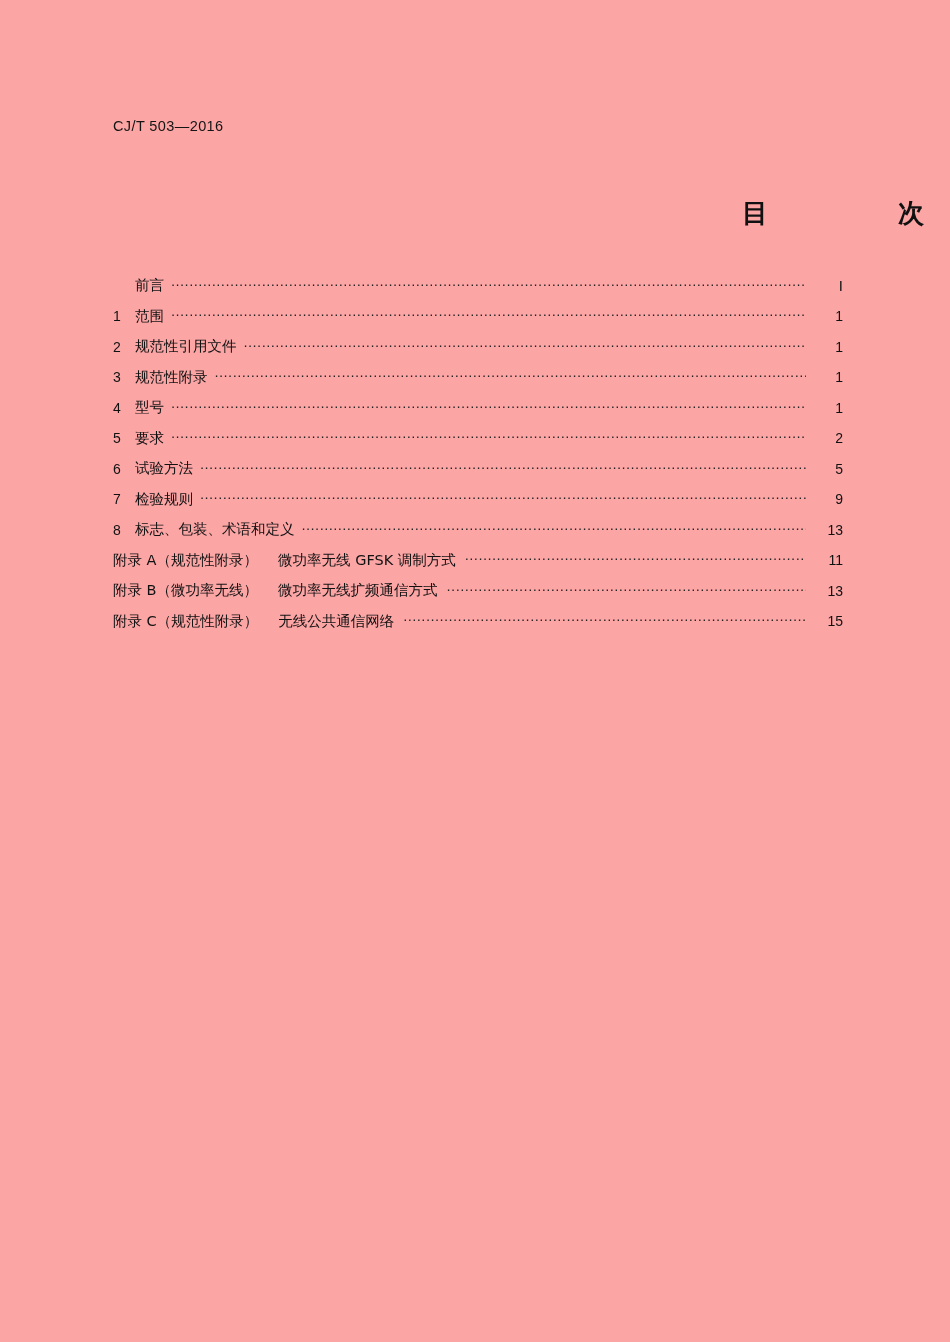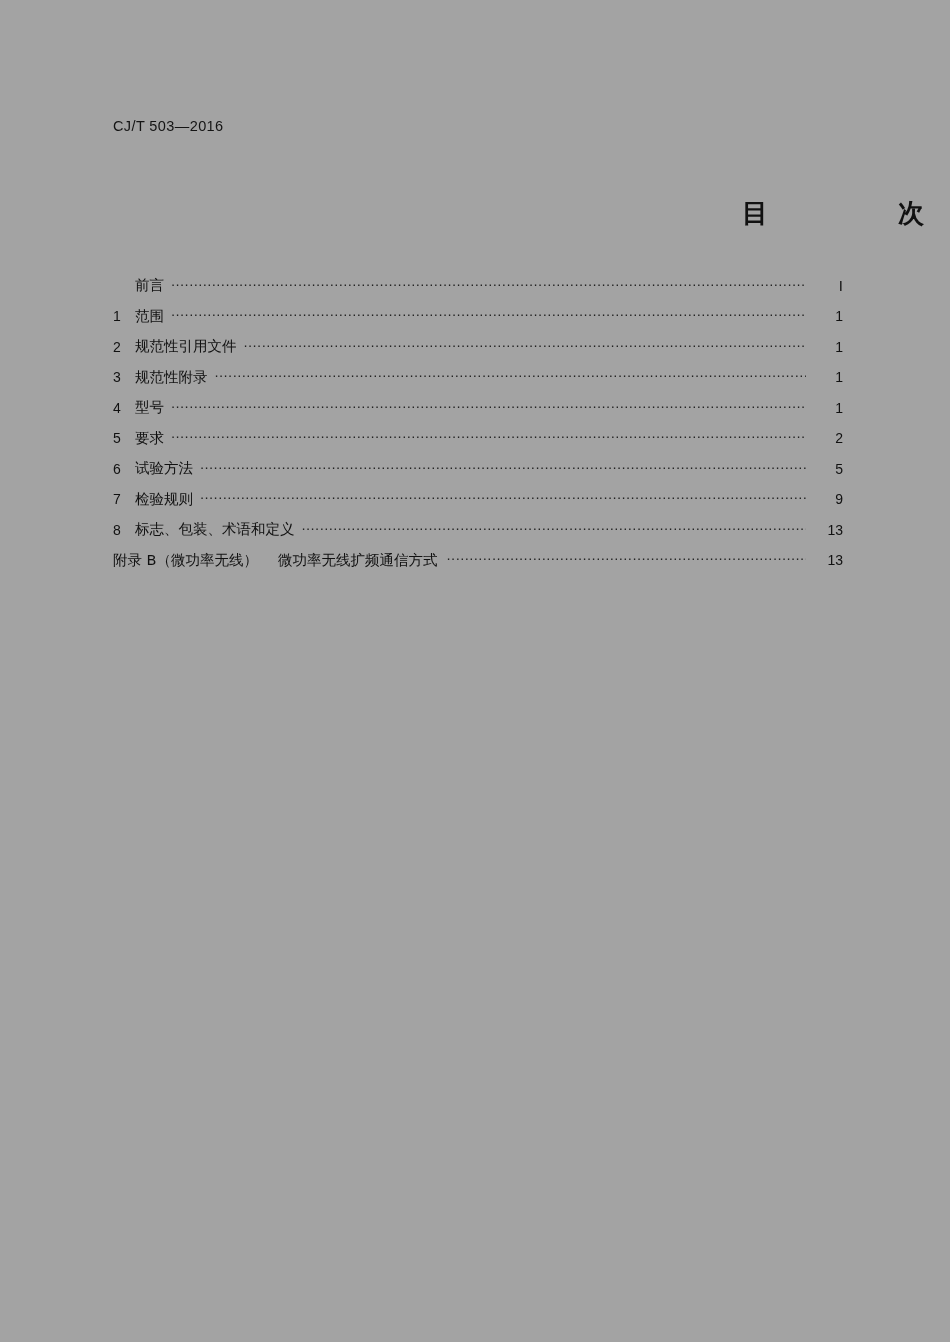--- a/index.html
+++ b/index.html
@@ -4,21 +4,21 @@
 <style>
   html, body {
     margin: 0;
     padding: 0;
     background: #ffffff;
   }
   .page {
     position: relative;
     width: 950px;
     height: 1342px;
-    background: #a3a3a3;
+    background: #fca5a5;
     font-family: "Liberation Serif", "DejaVu Serif", serif;
     color: #111111;
     overflow: hidden;
     text-decoration: underline;
   }
   .doc-number {
     position: absolute;
     left: 113px;
     top: 118px;
     font-family: "Liberation Sans", "DejaVu Sans", sans-serif;
@@ -168,23 +168,35 @@
       <span class="pageno">9</span>
     </div>
 
     <div class="toc-row">
       <span class="num">8</span>
       <span class="label">标志、包装、术语和定义</span>
       <span class="leader"></span>
       <span class="pageno">13</span>
     </div>
 
+    <div class="toc-row annex">
+      <span class="label">附录 A（规范性附录）</span>
+      <span class="annex-title">微功率无线 GFSK 调制方式</span>
+      <span class="leader"></span>
+      <span class="pageno">11</span>
+    </div>
 
     <div class="toc-row annex">
       <span class="label">附录 B（微功率无线）</span>
       <span class="annex-title">微功率无线扩频通信方式</span>
       <span class="leader"></span>
       <span class="pageno">13</span>
     </div>
 
+    <div class="toc-row annex">
+      <span class="label">附录 C（规范性附录）</span>
+      <span class="annex-title">无线公共通信网络</span>
+      <span class="leader"></span>
+      <span class="pageno">15</span>
+    </div>
 
   </div>
 </div>
 
 </body></html>

